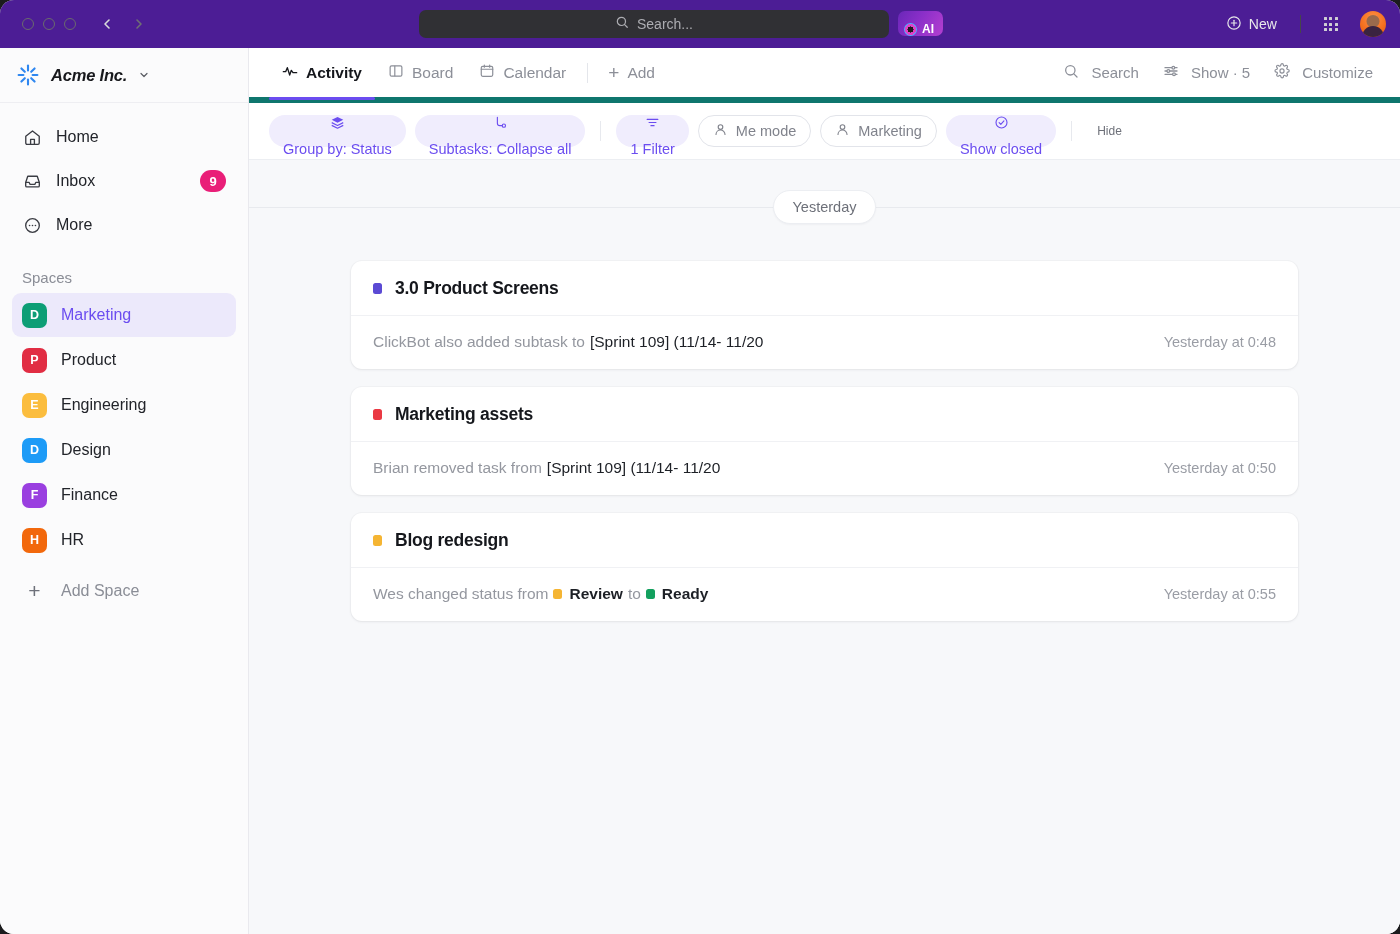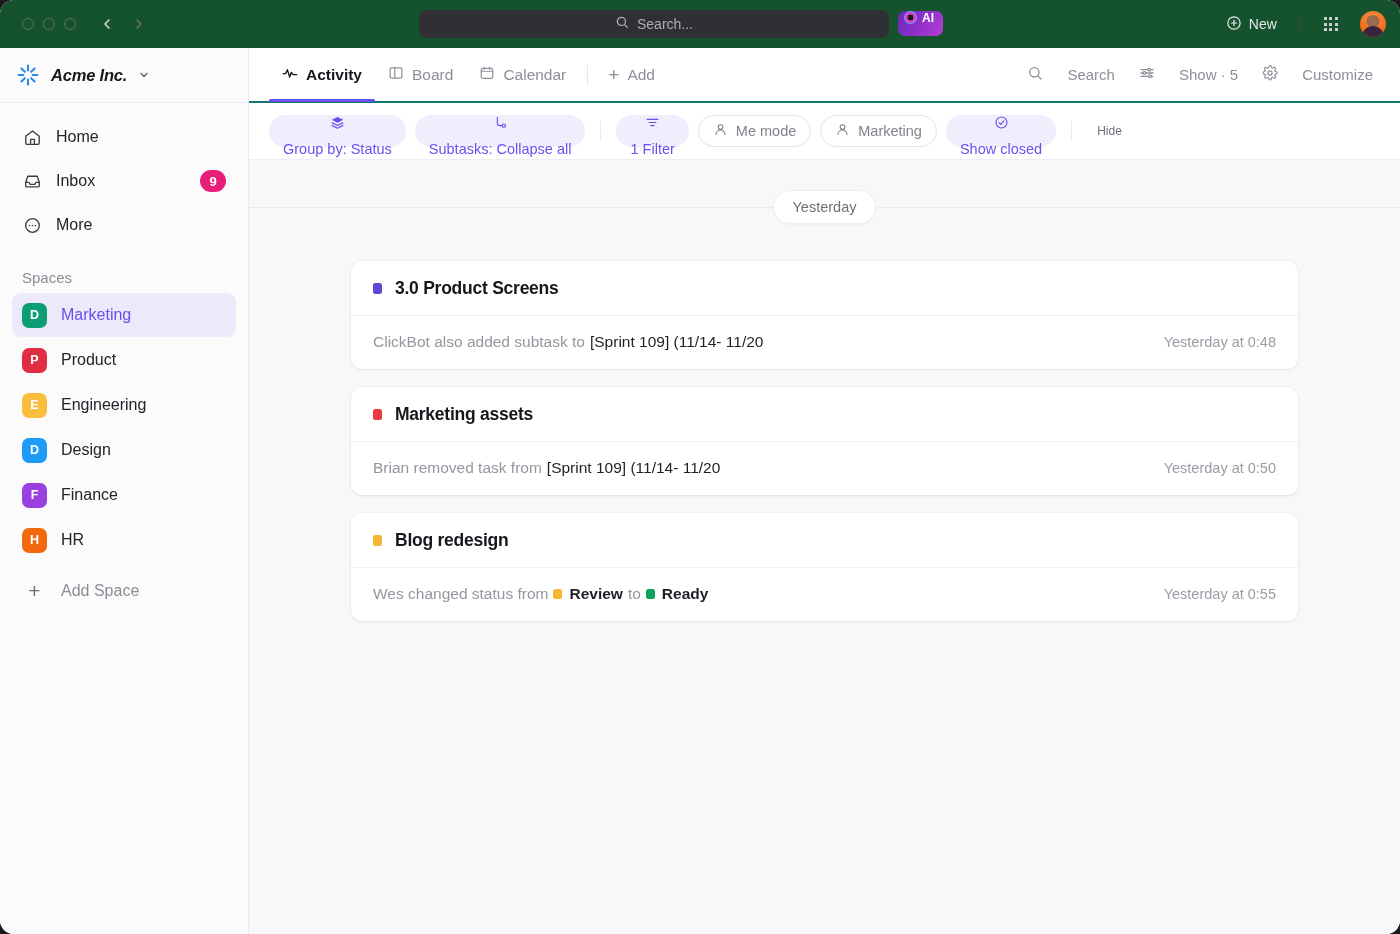--- a/index.html
+++ b/index.html
@@ -14,21 +14,21 @@
     width: 1400px; height: 934px;
     border-radius: 14px;
     overflow: hidden;
     background: #ffffff;
   }
 
   
   .titlebar {
     position: relative;
     height: 48px;
-    background: #14532d;
+    background: #4c1d95;
     display: flex;
     align-items: center;
     padding: 0 16px;
   }
   .traffic { display: flex; align-items: center; gap: 9px; margin-left: 6px; }
   .dot { width: 12px; height: 12px; border-radius: 50%; border: 1.4px solid #6a6a6e; }
   .navarrows { display: flex; align-items: center; gap: 14px; margin-left: 22px; }
   .chev { width: 18px; height: 18px; color: #d8d8da; display: flex; align-items: center; justify-content: center; }
   .chev.dim { color: #6f6f74; }
   .chev svg { width: 16px; height: 16px; }
@@ -43,21 +43,21 @@
     gap: 8px;
   }
   .searchwrap svg { width: 14px; height: 14px; color: #adadb2; }
   .search-ph { color: #adadb2; font-size: 14px; }
 
   .ai-btn {
     position: absolute; left: 898px; top: 11px;
     height: 25px; padding: 0 9px 0 6px;
     border-radius: 7px;
     background: linear-gradient(120deg, #6a27b8 0%, #8b2fc9 45%, #b43fd0 100%);
-    display: flex; align-items: flex-start; gap: 5px;
+    display: flex; align-items: flex-end; gap: 5px;
     color: #fff; font-size: 12px; font-weight: 700;
   }
   .ai-orb {
     width: 13px; height: 13px; border-radius: 50%;
     background: radial-gradient(circle at 50% 50%, #1b1b1d 0 32%, #e040c8 34% 60%, #49b6ff 62% 100%);
   }
 
   .tb-right {
     position: absolute; right: 14px; top: 0; height: 48px;
     display: flex; align-items: center; gap: 0px;
@@ -138,39 +138,39 @@
   }
   .add-space .plus { width: 25px; display: flex; align-items: center; justify-content: center; font-size: 21px; color: #6e717a; font-weight: 300; }
 
   
   .main { flex: 1; display: flex; flex-direction: column; background: #f7f8fa; min-width: 0; }
 
   .tabbar {
     height: 55px; background: #fff;
     display: flex; align-items: center;
     padding: 0 18px 0 20px;
-    border-bottom: 2px solid #0f766e;
+    border-bottom: 6px solid #0f766e;
   }
   .tab {
     display: flex; align-items: center; gap: 8px;
     height: 55px; padding: 0 13px;
     font-size: 15.5px; color: #8c8f98;
     position: relative;
   }
   .tab.active { color: #15171c; font-weight: 700; }
   .tab.active::after {
     content: ""; position: absolute; left: 0; right: 0; bottom: 0;
     height: 3px; background: #6b4df0; border-radius: 2px;
   }
   .tab svg { width: 16px; height: 16px; }
   .tab-div { width: 1px; height: 20px; background: #e4e6eb; margin: 0 8px; }
   .tab-add { display: flex; align-items: center; gap: 8px; padding: 0 12px; font-size: 15.5px; color: #8c8f98; }
   .tab-add .pl { font-size: 19px; font-weight: 300; line-height: 1; }
   .tabbar-right { margin-left: auto; display: flex; align-items: center; gap: 6px; }
-  .tbr-item { display: flex; align-items: center; gap: 24px; padding: 0 9px; height: 34px; font-size: 15px; color: #8c8f98; border-radius: 7px; }
+  .tbr-item { display: flex; align-items: center; gap: 12px; padding: 0 9px; height: 34px; font-size: 15px; color: #8c8f98; border-radius: 7px; }
   .tbr-item svg { width: 16px; height: 16px; }
 
   .filterbar {
     height: 57px; background: #fff;
     display: flex; align-items: center; gap: 9px;
     padding: 0 20px 0 20px;
     border-bottom: 1px solid #eceef2;
   }
   .pill {
     display: flex; align-items: center; gap: 8px;

